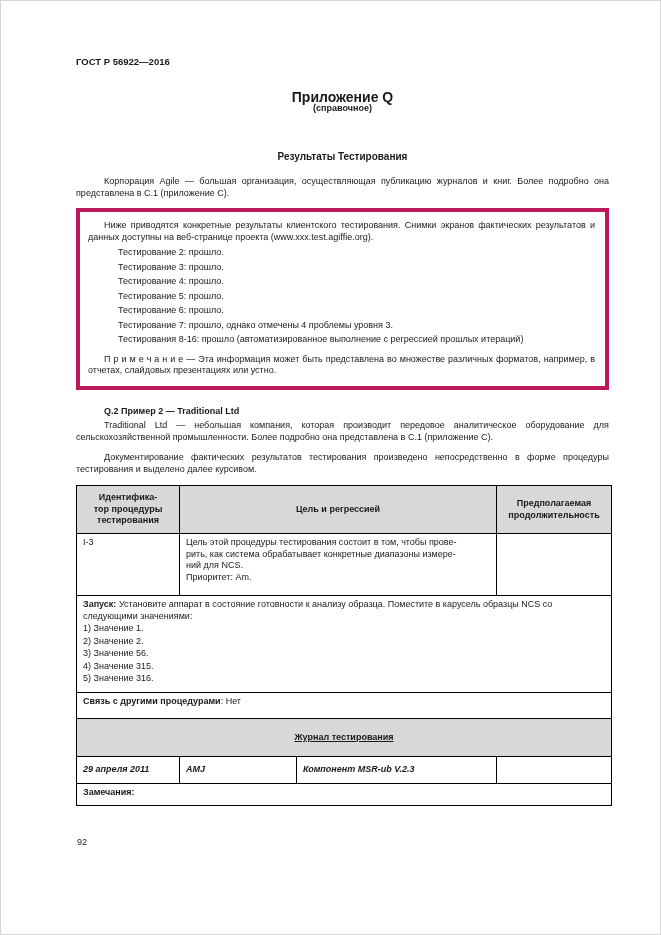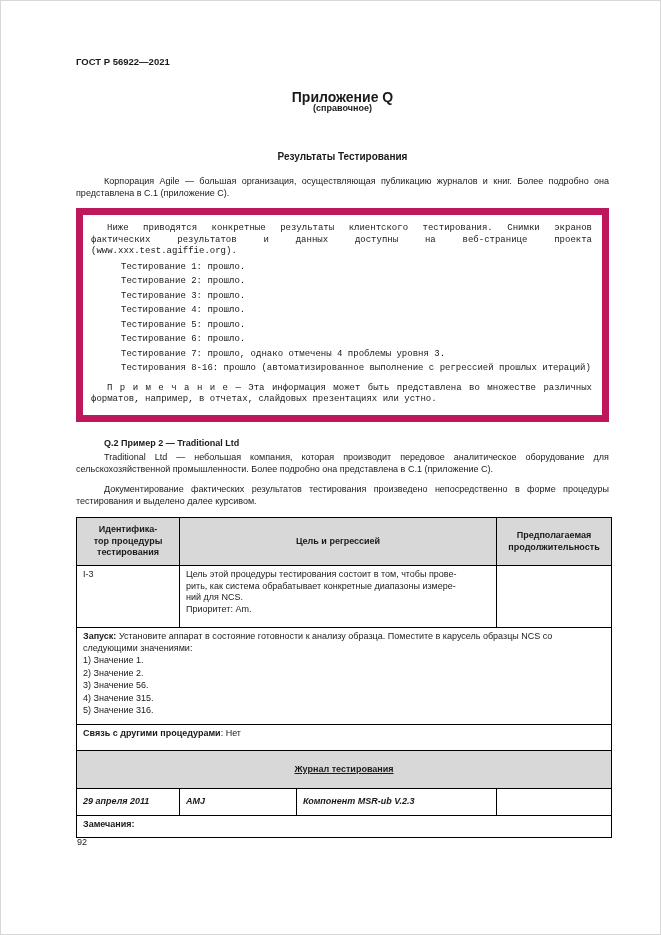--- a/index.html
+++ b/index.html
@@ -36,24 +36,23 @@
     font-size: 9px;
     margin-left: 28px;
     margin-bottom: 3px;
   }
   p.para {
     margin: 0 0 9px 0;
     text-indent: 28px;
     text-align: justify;
   }
   .result-box {
-    border: 7px solid #be185d;
+    border: 4px solid #be185d;
     padding: 8px 10px 9px 8px;
     margin-bottom: 16px;
-    font-family: Liberation Mono, monospace;
   }
   .box-intro {
     margin: 0 0 4px 0;
     text-indent: 16px;
     text-align: justify;
   }
   .box-item {
     padding-left: 30px;
     margin: 3px 0;
   }
@@ -100,34 +99,33 @@
     left: 76px;
     bottom: 86px;
     font-size: 9px;
   }
 </style>
 </head>
 <body>
 
 <div class="page">
 
-  <div class="doc-header">ГОСТ Р 56922—2021</div>
+  <div class="doc-header">ГОСТ Р 56922—2016</div>
 
   <div class="annex-block">
     <div class="annex-title">Приложение Q</div>
     <div class="annex-subtitle">(справочное)</div>
   </div>
 
   <div class="main-heading">Результаты Тестирования</div>
 
   <p class="para">Корпорация Agile — большая организация, осуществляющая публикацию журналов и книг. Более подробно она представлена в С.1 (приложение С).</p>
 
   <div class="result-box">
     <p class="box-intro">Ниже приводятся конкретные результаты клиентского тестирования. Снимки экранов фактических результатов и данных доступны на веб-странице проекта (www.xxx.test.agiffie.org).</p>
-    <div class="box-item">Тестирование 1: прошло.</div>
     <div class="box-item">Тестирование 2: прошло.</div>
     <div class="box-item">Тестирование 3: прошло.</div>
     <div class="box-item">Тестирование 4: прошло.</div>
     <div class="box-item">Тестирование 5: прошло.</div>
     <div class="box-item">Тестирование 6: прошло.</div>
     <div class="box-item">Тестирование 7: прошло, однако отмечены 4 проблемы уровня 3.</div>
     <div class="box-item">Тестирования 8-16: прошло (автоматизированное выполнение с регрессией прошлых итераций)</div>
     <p class="box-note">П р и м е ч а н и е — Эта информация может быть представлена во множестве различных форматов, например, в отчетах, слайдовых презентациях или устно.</p>
   </div>
 

